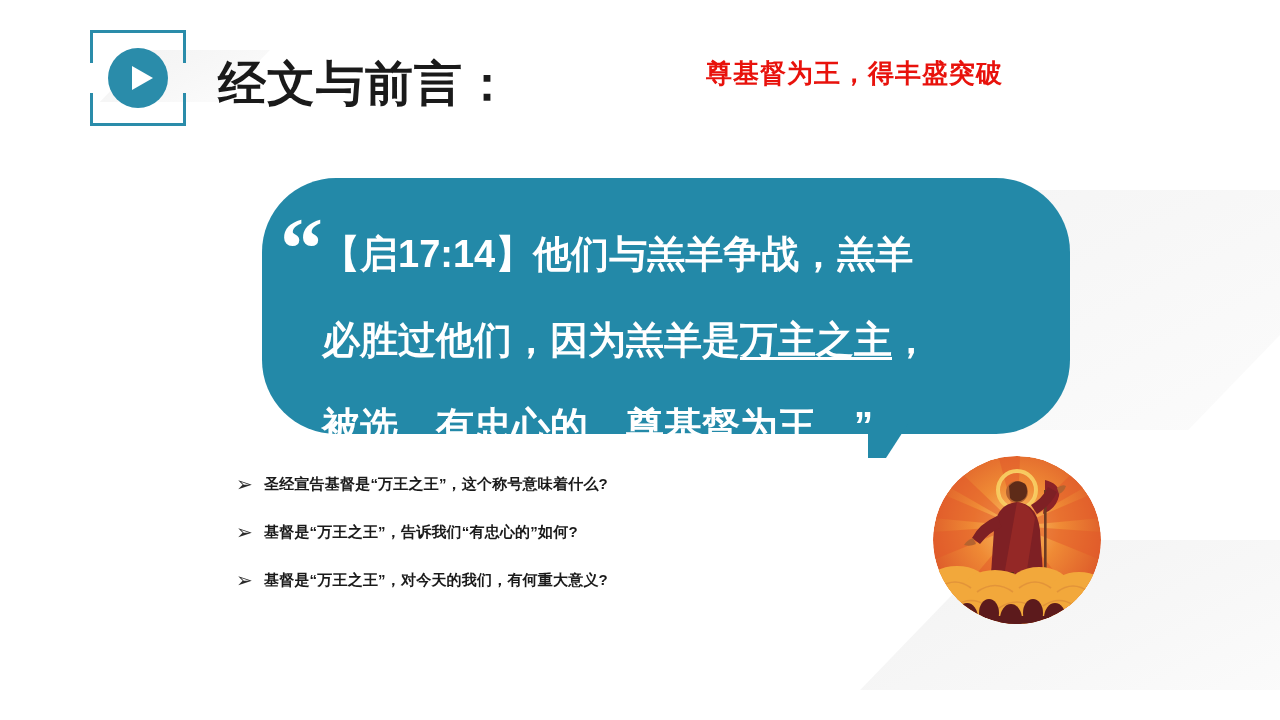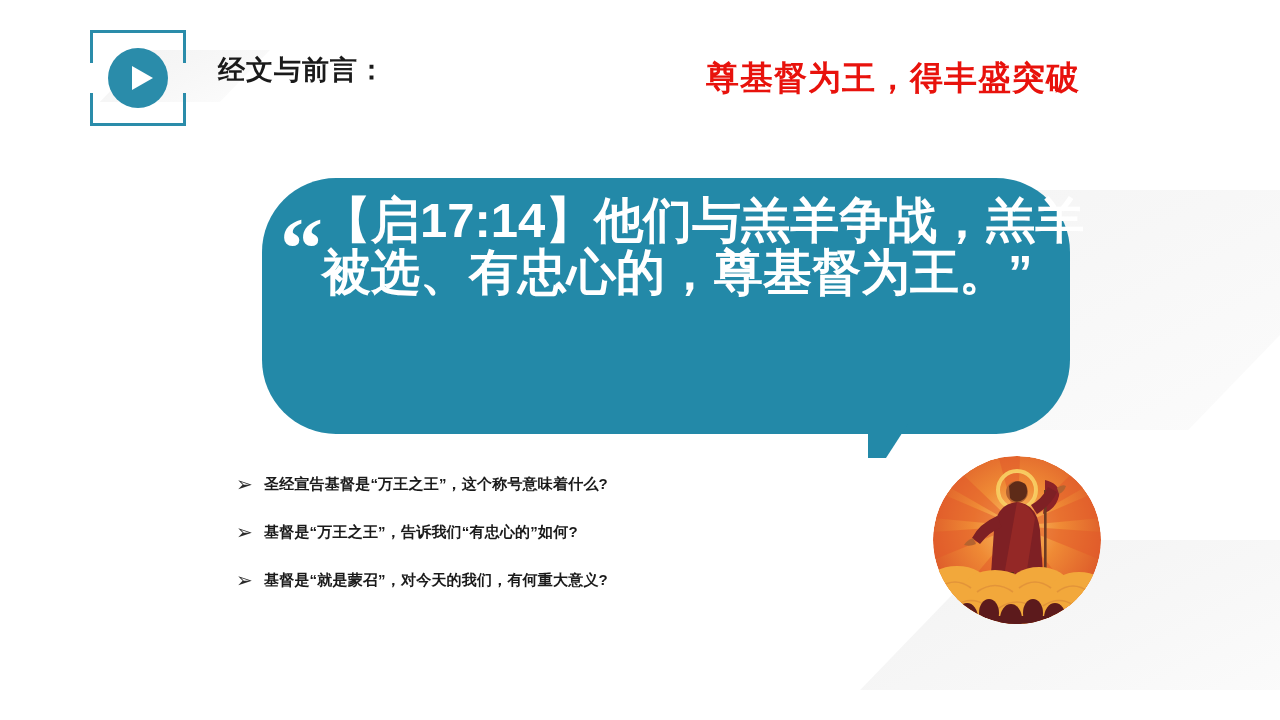--- a/index.html
+++ b/index.html
@@ -97,31 +97,31 @@
     border-radius: 50%;
     background: #2a8caa;
     z-index: 5;
   }
   #play-badge svg { position: absolute; left: 0; top: 0; }
 
   #header-title {
     position: absolute;
     left: 218px;
     top: 52px;
-    font-size: 27px;
+    font-size: 48px;
     font-weight: bold;
     color: #1a1a1a;
     letter-spacing: 1px;
     white-space: nowrap;
   }
   #header-subtitle {
     position: absolute;
     left: 706px;
     top: 56px;
-    font-size: 33px;
+    font-size: 26px;
     font-weight: bold;
     color: #e8120c;
     letter-spacing: 1px;
     white-space: nowrap;
   }
 
   
   #quote-bubble {
     position: absolute;
     left: 262px;
@@ -153,26 +153,27 @@
     color: #ffffff;
     font-family: "Liberation Serif", "DejaVu Serif", serif;
   }
   #quote-lines {
     position: absolute;
     left: 60px;
     top: 16px;
     width: 740px;
   }
   #quote-lines .qline {
-    font-size: 49px;
+    font-size: 38px;
     font-weight: bold;
     color: #ffffff;
     line-height: 52px;
     letter-spacing: 0px;
     white-space: nowrap;
+    margin-top: 34px;
   }
   #quote-lines .qline u { text-decoration: underline; text-underline-offset: 4px; }
 
   
   #bullets {
     position: absolute;
     left: 236px;
     top: 470px;
     width: 660px;
     z-index: 4;
@@ -240,40 +241,41 @@
     <div id="header-title">经文与前言：</div>
 
     <div id="header-subtitle">尊基督为王，得丰盛突破</div>
   </div>
 
   <div id="quote-bubble">
     <div id="quote-mark">“</div>
 
     <div id="quote-lines">
       <div class="qline">【启17:14】他们与羔羊争战，羔羊</div>
+      <div class="qline">必胜过他们，因为羔羊是<u>万主之主</u>，</div>
       <div class="qline">被选、有忠心的，尊基督为王。”</div>
     </div>
   </div>
   <div id="bubble-tail"></div>
 
   <div id="bullets">
 
     <div class="bullet-row">
       <span class="bullet-marker">➢</span>
       <span class="bullet-text">圣经宣告基督是“万王之王”，这个称号意味着什么?</span>
     </div>
 
     <div class="bullet-row">
       <span class="bullet-marker">➢</span>
       <span class="bullet-text">基督是“万王之王”，告诉我们“有忠心的”如何?</span>
     </div>
 
     <div class="bullet-row">
       <span class="bullet-marker">➢</span>
-      <span class="bullet-text">基督是“就是蒙召”，对今天的我们，有何重大意义?</span>
+      <span class="bullet-text">基督是“万王之王”，对今天的我们，有何重大意义?</span>
     </div>
   </div>
 
   <div id="christ-circle">
     <svg width="168" height="168" viewBox="0 0 168 168" aria-hidden="true">
       <defs>
         <radialGradient id="gRays" cx="50%" cy="42%" r="62%">
           <stop offset="0%" stop-color="#fbc46a"></stop>
           <stop offset="42%" stop-color="#ef8a35"></stop>
           <stop offset="100%" stop-color="#d94f27"></stop>

